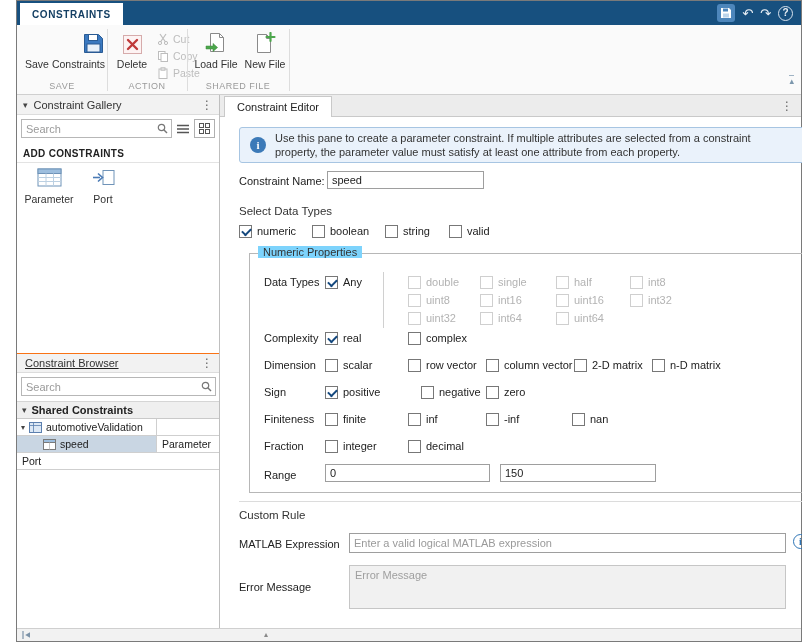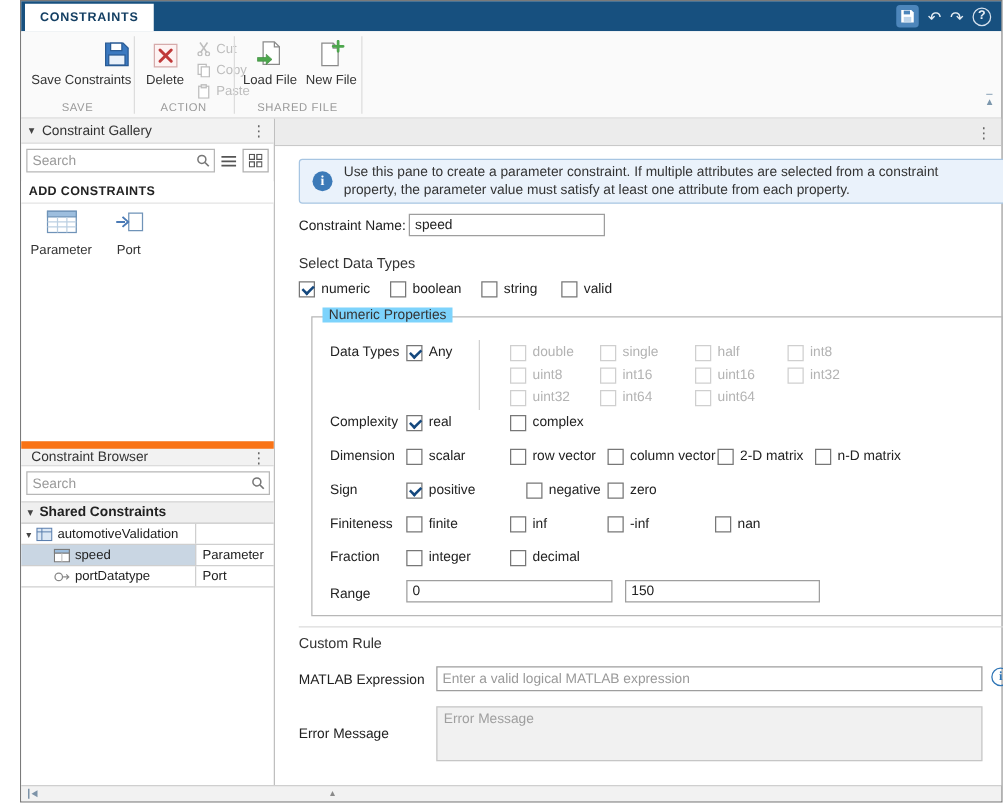--- a/index.html
+++ b/index.html
@@ -260,21 +260,21 @@
       <span>
         <svg width="25" height="21" viewBox="0 0 25 21">
           <rect x="12" y="3.5" width="11" height="14" fill="#fff" stroke="#6f93b8"></rect>
           <path d="M2 10.5 h7" stroke="#4a7ab5" stroke-width="1.6" fill="none"></path>
           <path d="M7 6.5 l4.5 4 -4.5 4" stroke="#4a7ab5" stroke-width="1.6" fill="none"></path>
         </svg>
       </span>
       <span class="gal-label">Port</span>
     </div>
 
-    <div class="panel-header" style="top:258px;border-top:6px solid #f97316;">
+    <div class="panel-header" style="top:258px;border-top:1px solid #f97316;text-decoration:underline;">
       <span class="ph-title" style="margin-left:8px;">Constraint Browser</span>
       <span class="kebab">⋮</span>
     </div>
 
     <div class="search-wrap" style="left:4px;top:282px;width:195px;">
       <input type="text" placeholder="Search" style="">
       <span class="mag">
         <svg width="11" height="11" viewBox="0 0 11 11">
           <circle cx="4.5" cy="4.5" r="3.2" fill="none" stroke="#777" stroke-width="1.2"></circle>
           <path d="M7 7 L10 10" stroke="#777" stroke-width="1.4"></path>
@@ -313,37 +313,31 @@
           </svg>
         </span>
         <span class="tree-text">speed</span>
       </div>
       <div class="cell-type">
         <span>Parameter</span>
       </div>
     </div>
 
     <div class="tree-row" style="top:358px;">
-      <div class="cell-name">
-        <span class="tree-icon indent">
-          <svg width="13" height="11" viewBox="0 0 13 11">
-            <circle cx="4" cy="5.5" r="3" fill="#fff" stroke="#888"></circle>
-            <path d="M7.5 5.5 h4 M10 3.5 l2 2 -2 2" stroke="#888" fill="none"></path>
-          </svg>
-        </span>
-        <span class="tree-text">portDatatype</span>
-      </div>
       <div class="cell-type">
         <span>Port</span>
       </div>
     </div>
   </div>
 
   <div class="main-panel">
     <div class="doc-tabstrip">
+      <div class="doc-tab">
+        <span>Constraint Editor</span>
+      </div>
       <span class="doc-kebab">⋮</span>
     </div>
 
     <div class="editor-content">
 
       <div class="info-box">
         <span class="info-badge">i</span>
         <span class="info-text">Use this pane to create a parameter constraint. If multiple attributes are selected from a constraint property, the parameter value must satisfy at least one attribute from each property.</span>
       </div>
 

